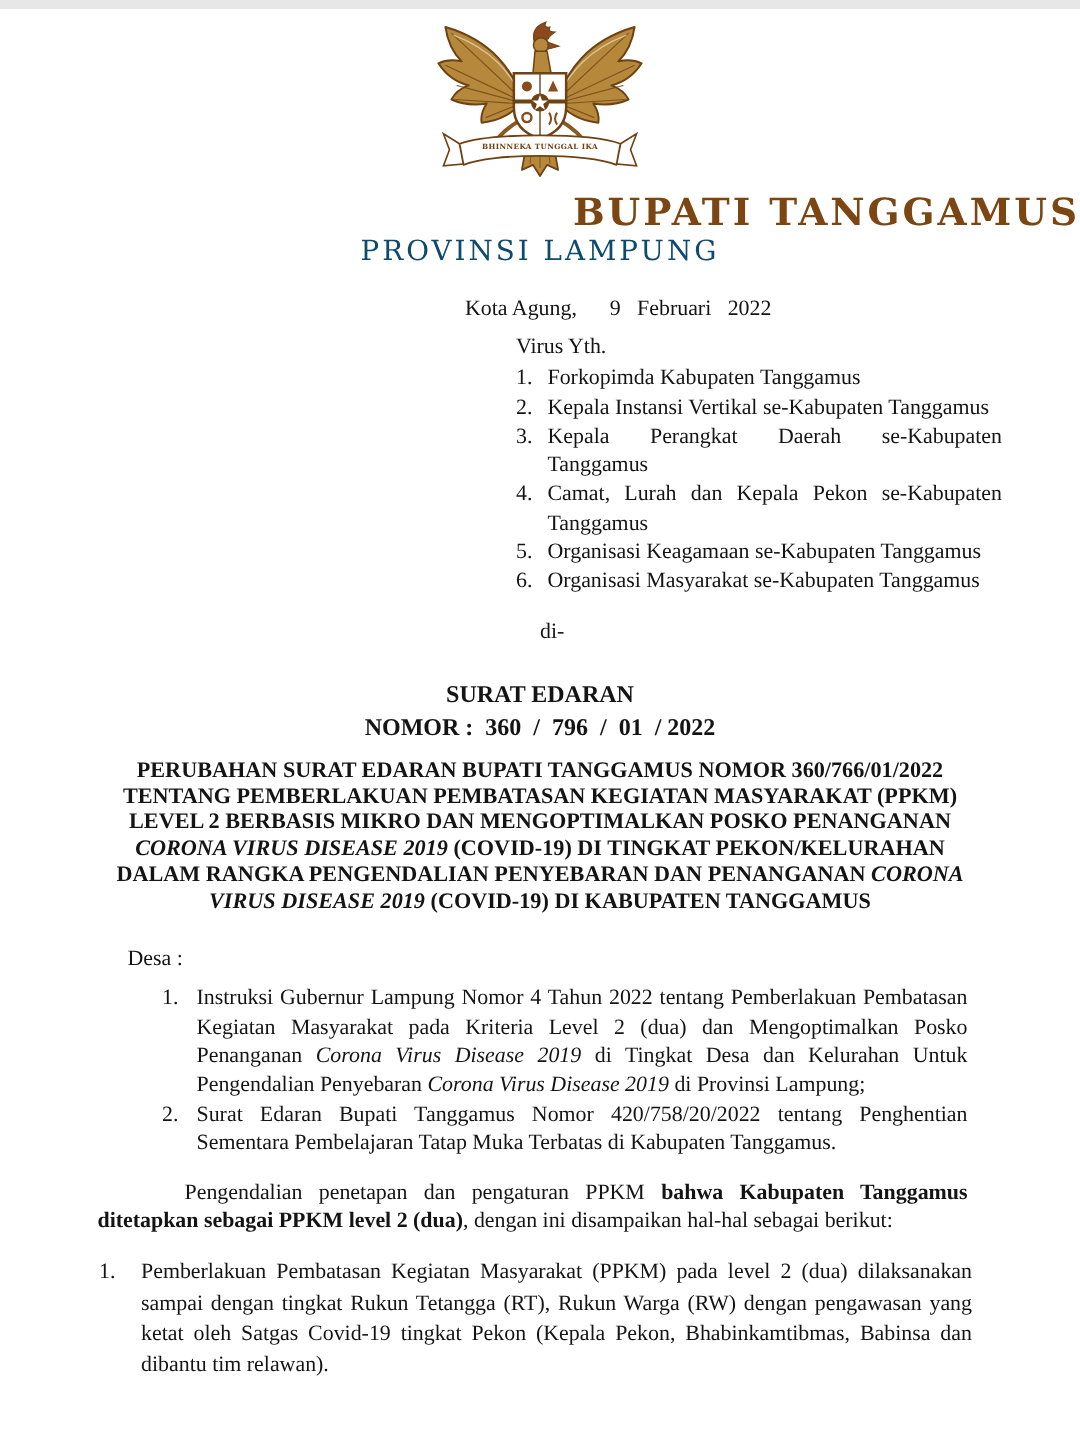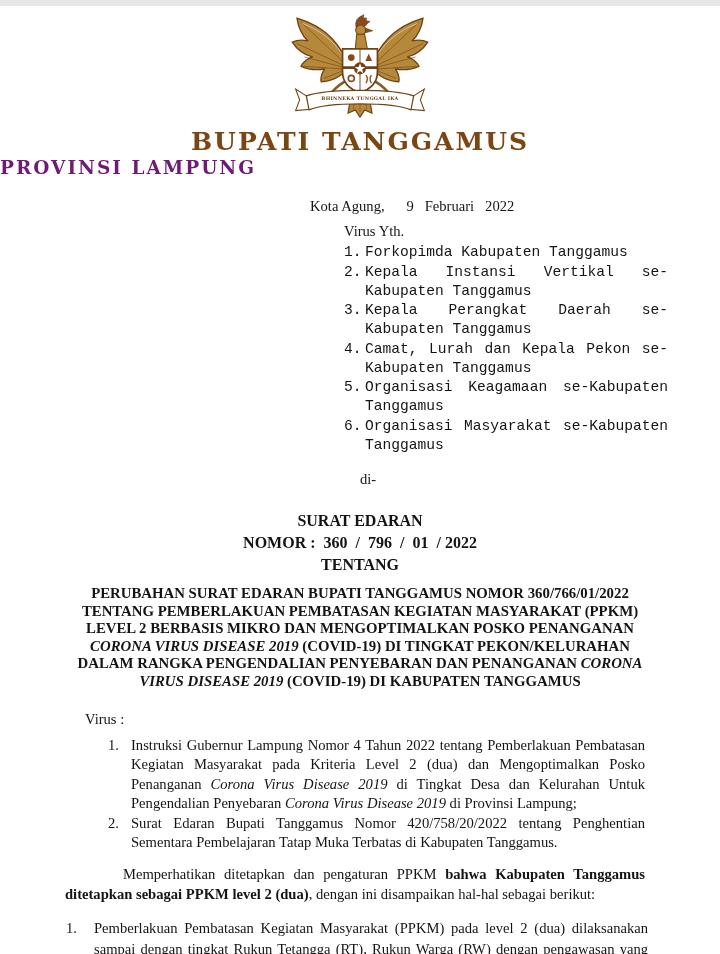--- a/index.html
+++ b/index.html
@@ -8,34 +8,34 @@
     position:relative; width:720px; height:954px; margin:0 auto;
     background:#ffffff; overflow:hidden; color:#141414;
     font-family:"Liberation Serif", serif; font-size:14.6px;
   }
   .scanbar { position:absolute; top:0; left:0; width:100%; height:6px; background:#e7e7e7; }
 
   .emblem-wrap { width:150px; height:114px; margin:10px auto 0; display:flex; justify-content:center; }
   .emblem-wrap svg { width:100%; height:100%; }
 
   .lh1 {
-    text-align:center; font-family:"DejaVu Serif", serif; font-weight:bold;
+    text-align:right; font-family:"DejaVu Serif", serif; font-weight:bold;
     font-size:25px; letter-spacing:2px; color:#7b4612; margin-top:3px;
   }
   .lh2 {
-    font-family:"DejaVu Serif", serif; font-weight:bold;
-    font-size:18.5px; letter-spacing:2px; color:#701a75; margin-top:1px;
+    text-align:center; font-family:"DejaVu Serif", serif; font-weight:normal;
+    font-size:18.5px; letter-spacing:2px; color:#0c4a6e; margin-top:1px;
   }
 
   .dateline { margin:20px 0 0 310px; white-space:pre; }
 
   .addr { margin:7px 0 0 344px; width:324px; line-height:1.32; }
   .addr .salutation { margin-bottom:2px; }
   ol.addr-list { list-style:none; counter-reset:a; }
-  ol.addr-list li { counter-increment:a; position:relative; padding-left:21px; text-align:justify;font-family:Liberation Mono, monospace; }
+  ol.addr-list li { counter-increment:a; position:relative; padding-left:21px; text-align:justify; }
   ol.addr-list li::before { content:counter(a) "."; position:absolute; left:0; }
   .di { margin:15px 0 0 16px; }
   .tempat { margin:1px 0 0 42px; text-decoration:underline; }
 
   .heading { text-align:center; font-weight:bold; margin-top:21px; font-size:16px; }
   .heading .hline { margin-top:0; line-height:22px; white-space:pre; }
 
   .subject {
     width:596px; margin:9px auto 0; text-align:center; font-weight:bold;
     font-size:14.8px; line-height:1.18;
@@ -122,29 +122,28 @@
         <li>Camat, Lurah dan Kepala Pekon se-Kabupaten Tanggamus</li>
         <li>Organisasi Keagamaan se-Kabupaten Tanggamus</li>
         <li>Organisasi Masyarakat se-Kabupaten Tanggamus</li>
       </ol>
     <div class="di">di-</div>
   </div>
 
   <div class="heading">
     <div class="hline">SURAT EDARAN</div>
     <div class="hline">NOMOR :  360  /  796  /  01  / 2022</div>
-    <div class="hline">TENTANG</div>
   </div>
 
   <div class="subject"><span>PERUBAHAN SURAT EDARAN BUPATI TANGGAMUS  NOMOR 360/766/01/2022 TENTANG PEMBERLAKUAN PEMBATASAN KEGIATAN MASYARAKAT (PPKM) LEVEL 2 BERBASIS MIKRO DAN MENGOPTIMALKAN POSKO PENANGANAN </span><span style="font-style: italic;">CORONA VIRUS DISEASE 2019</span><span>  (COVID-19) DI TINGKAT PEKON/KELURAHAN DALAM RANGKA PENGENDALIAN PENYEBARAN DAN PENANGANAN </span><span style="font-style: italic;">CORONA VIRUS DISEASE 2019</span><span>  (COVID-19) DI KABUPATEN TANGGAMUS</span></div>
 
-  <div class="dasar">Virus :</div>
+  <div class="dasar">Desa :</div>
   <ol class="basis">
       <li><span>Instruksi Gubernur Lampung Nomor  4  Tahun 2022 tentang Pemberlakuan Pembatasan Kegiatan Masyarakat pada Kriteria Level 2 (dua)   dan Mengoptimalkan Posko Penanganan </span><span style="font-style: italic;">Corona Virus Disease 2019</span><span> di Tingkat Desa dan Kelurahan Untuk Pengendalian Penyebaran </span><span style="font-style: italic;">Corona Virus Disease 2019</span><span>  di Provinsi Lampung;</span></li>
       <li><span>Surat Edaran Bupati Tanggamus   Nomor 420/758/20/2022 tentang Penghentian Sementara Pembelajaran Tatap Muka Terbatas di Kabupaten Tanggamus.</span></li>
     </ol>
 
-  <div class="considering"><span>Memperhatikan ditetapkan dan pengaturan PPKM </span><span style="font-weight: bold;">bahwa Kabupaten Tanggamus ditetapkan sebagai  PPKM level 2 (dua)</span><span>, dengan ini disampaikan hal-hal sebagai berikut:</span></div>
+  <div class="considering"><span>Pengendalian penetapan dan pengaturan PPKM </span><span style="font-weight: bold;">bahwa Kabupaten Tanggamus ditetapkan sebagai  PPKM level 2 (dua)</span><span>, dengan ini disampaikan hal-hal sebagai berikut:</span></div>
 
   <ol class="points">
       <li><span>Pemberlakuan Pembatasan Kegiatan Masyarakat (PPKM) pada level 2 (dua) dilaksanakan sampai dengan tingkat Rukun Tetangga (RT), Rukun Warga (RW) dengan pengawasan yang ketat oleh Satgas Covid-19 tingkat Pekon (Kepala Pekon, Bhabinkamtibmas, Babinsa dan dibantu tim relawan).</span></li>
     </ol>
 </div>
 
 </body></html>

